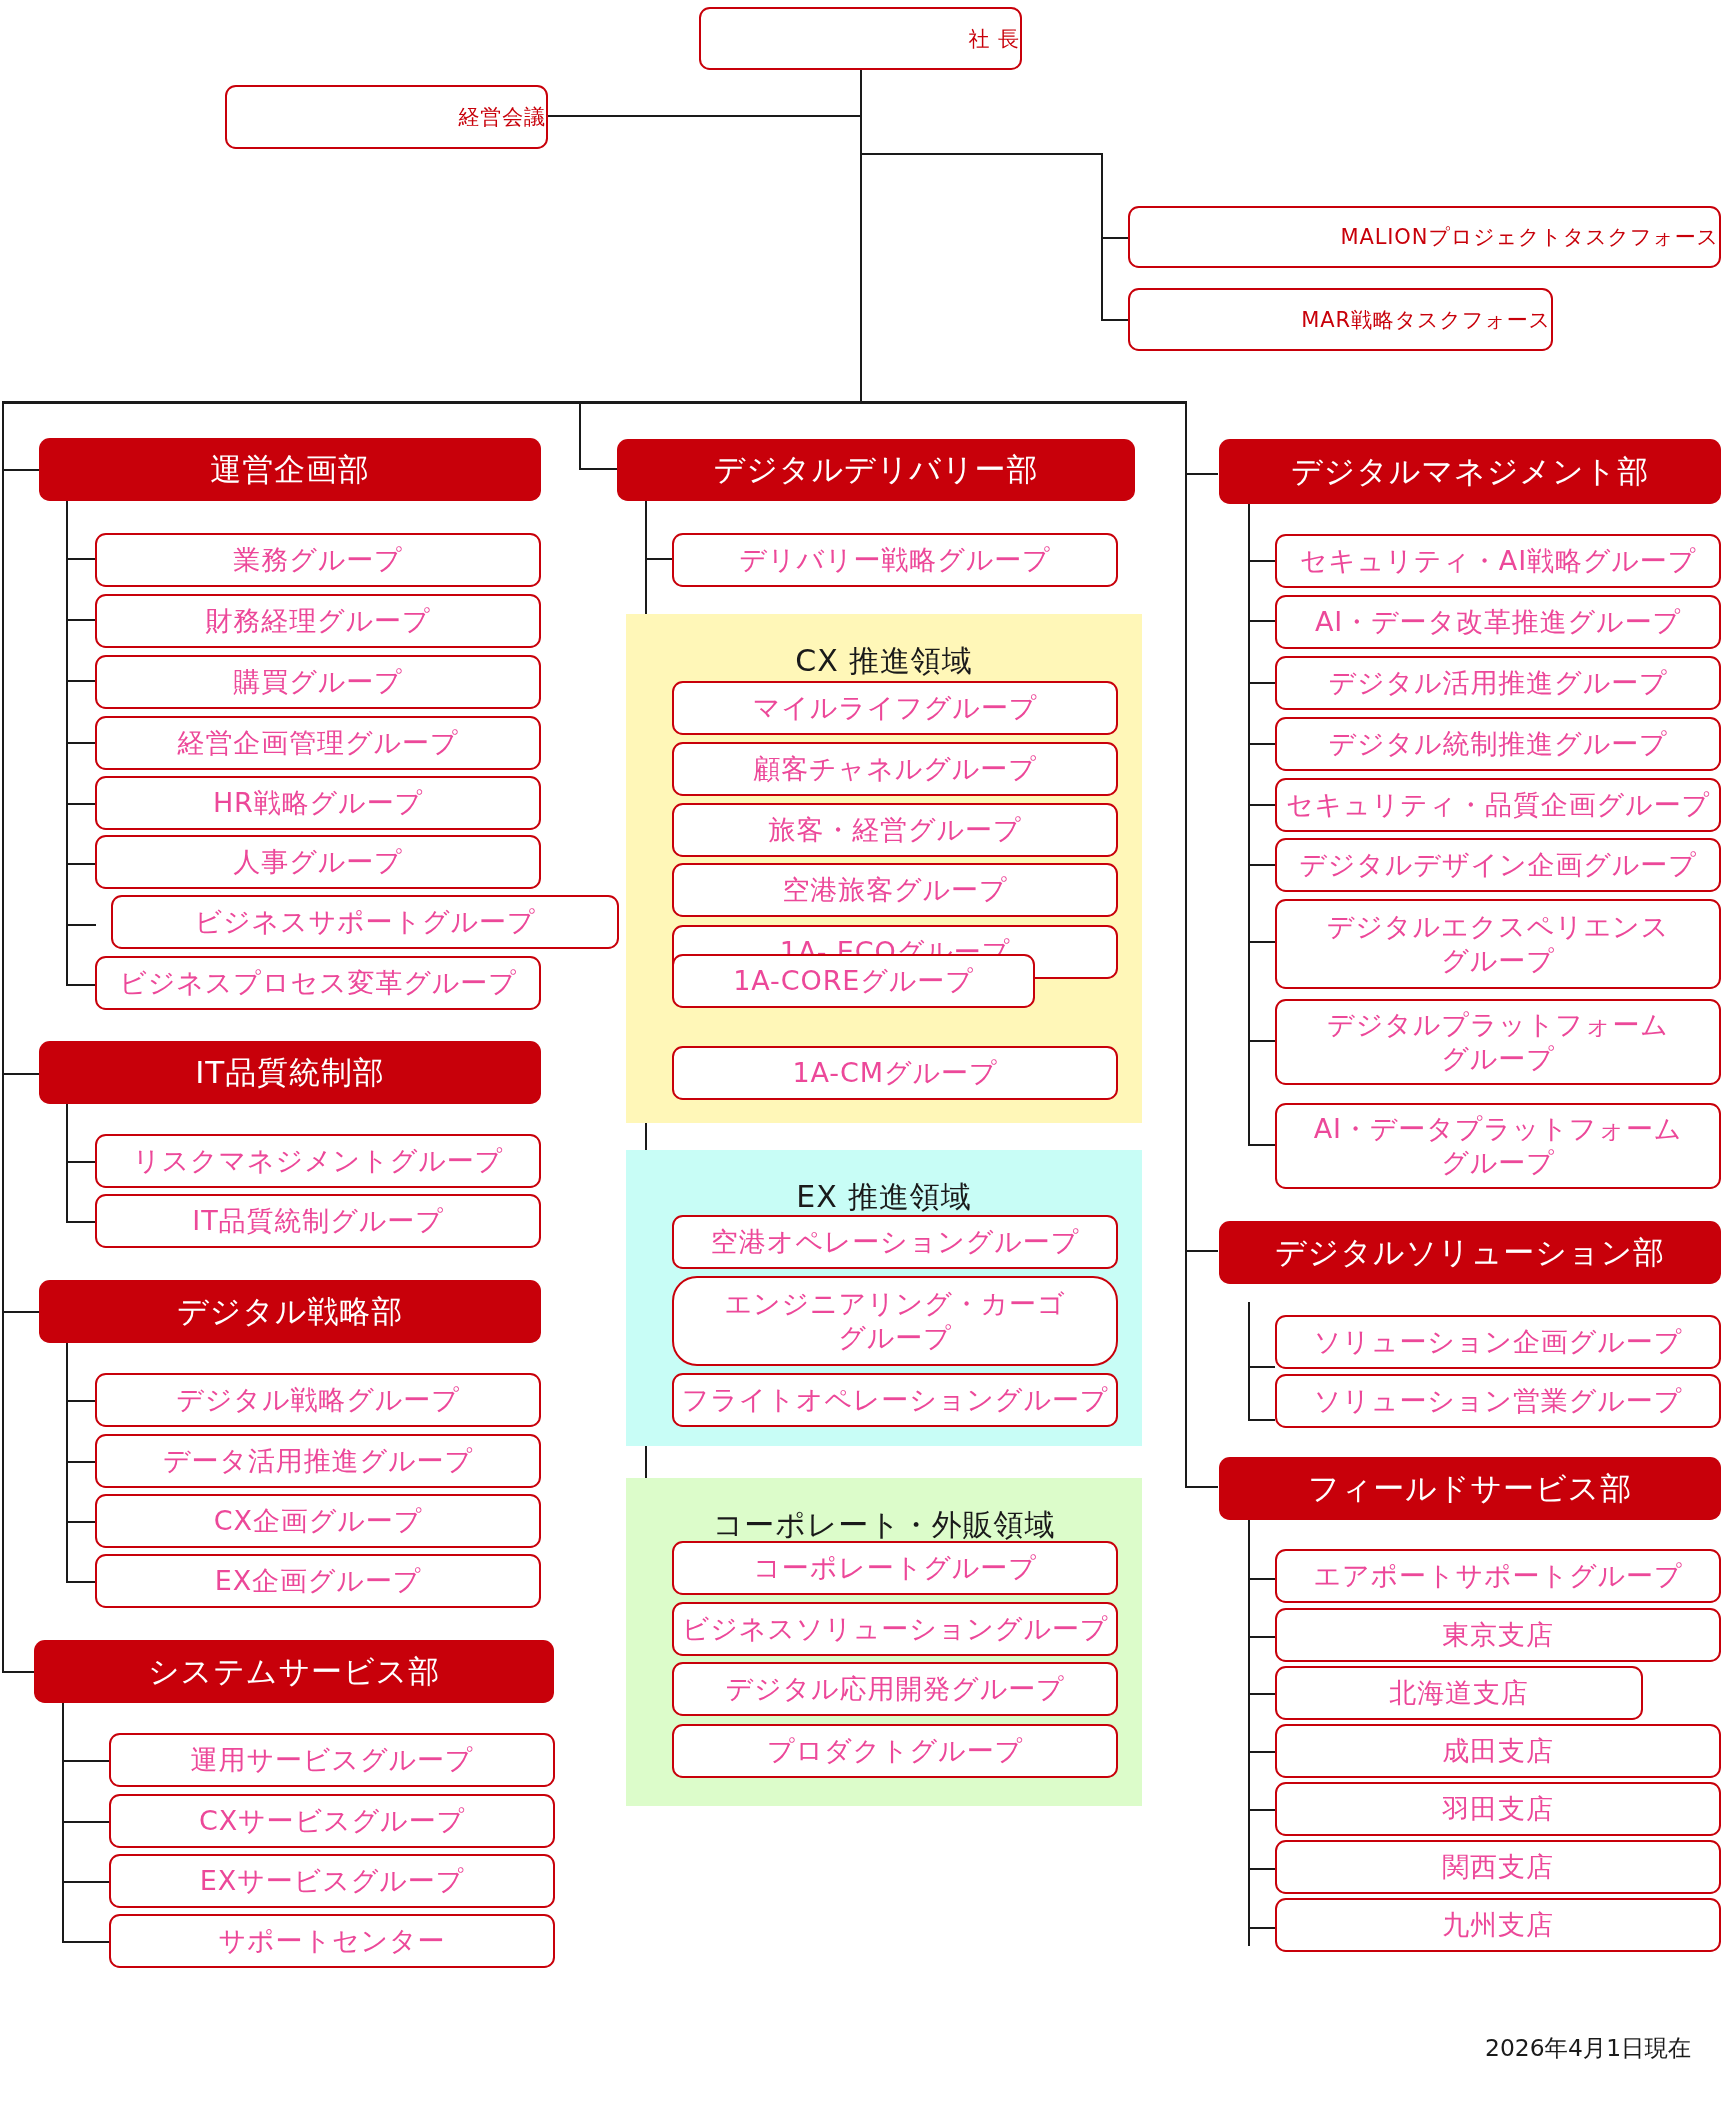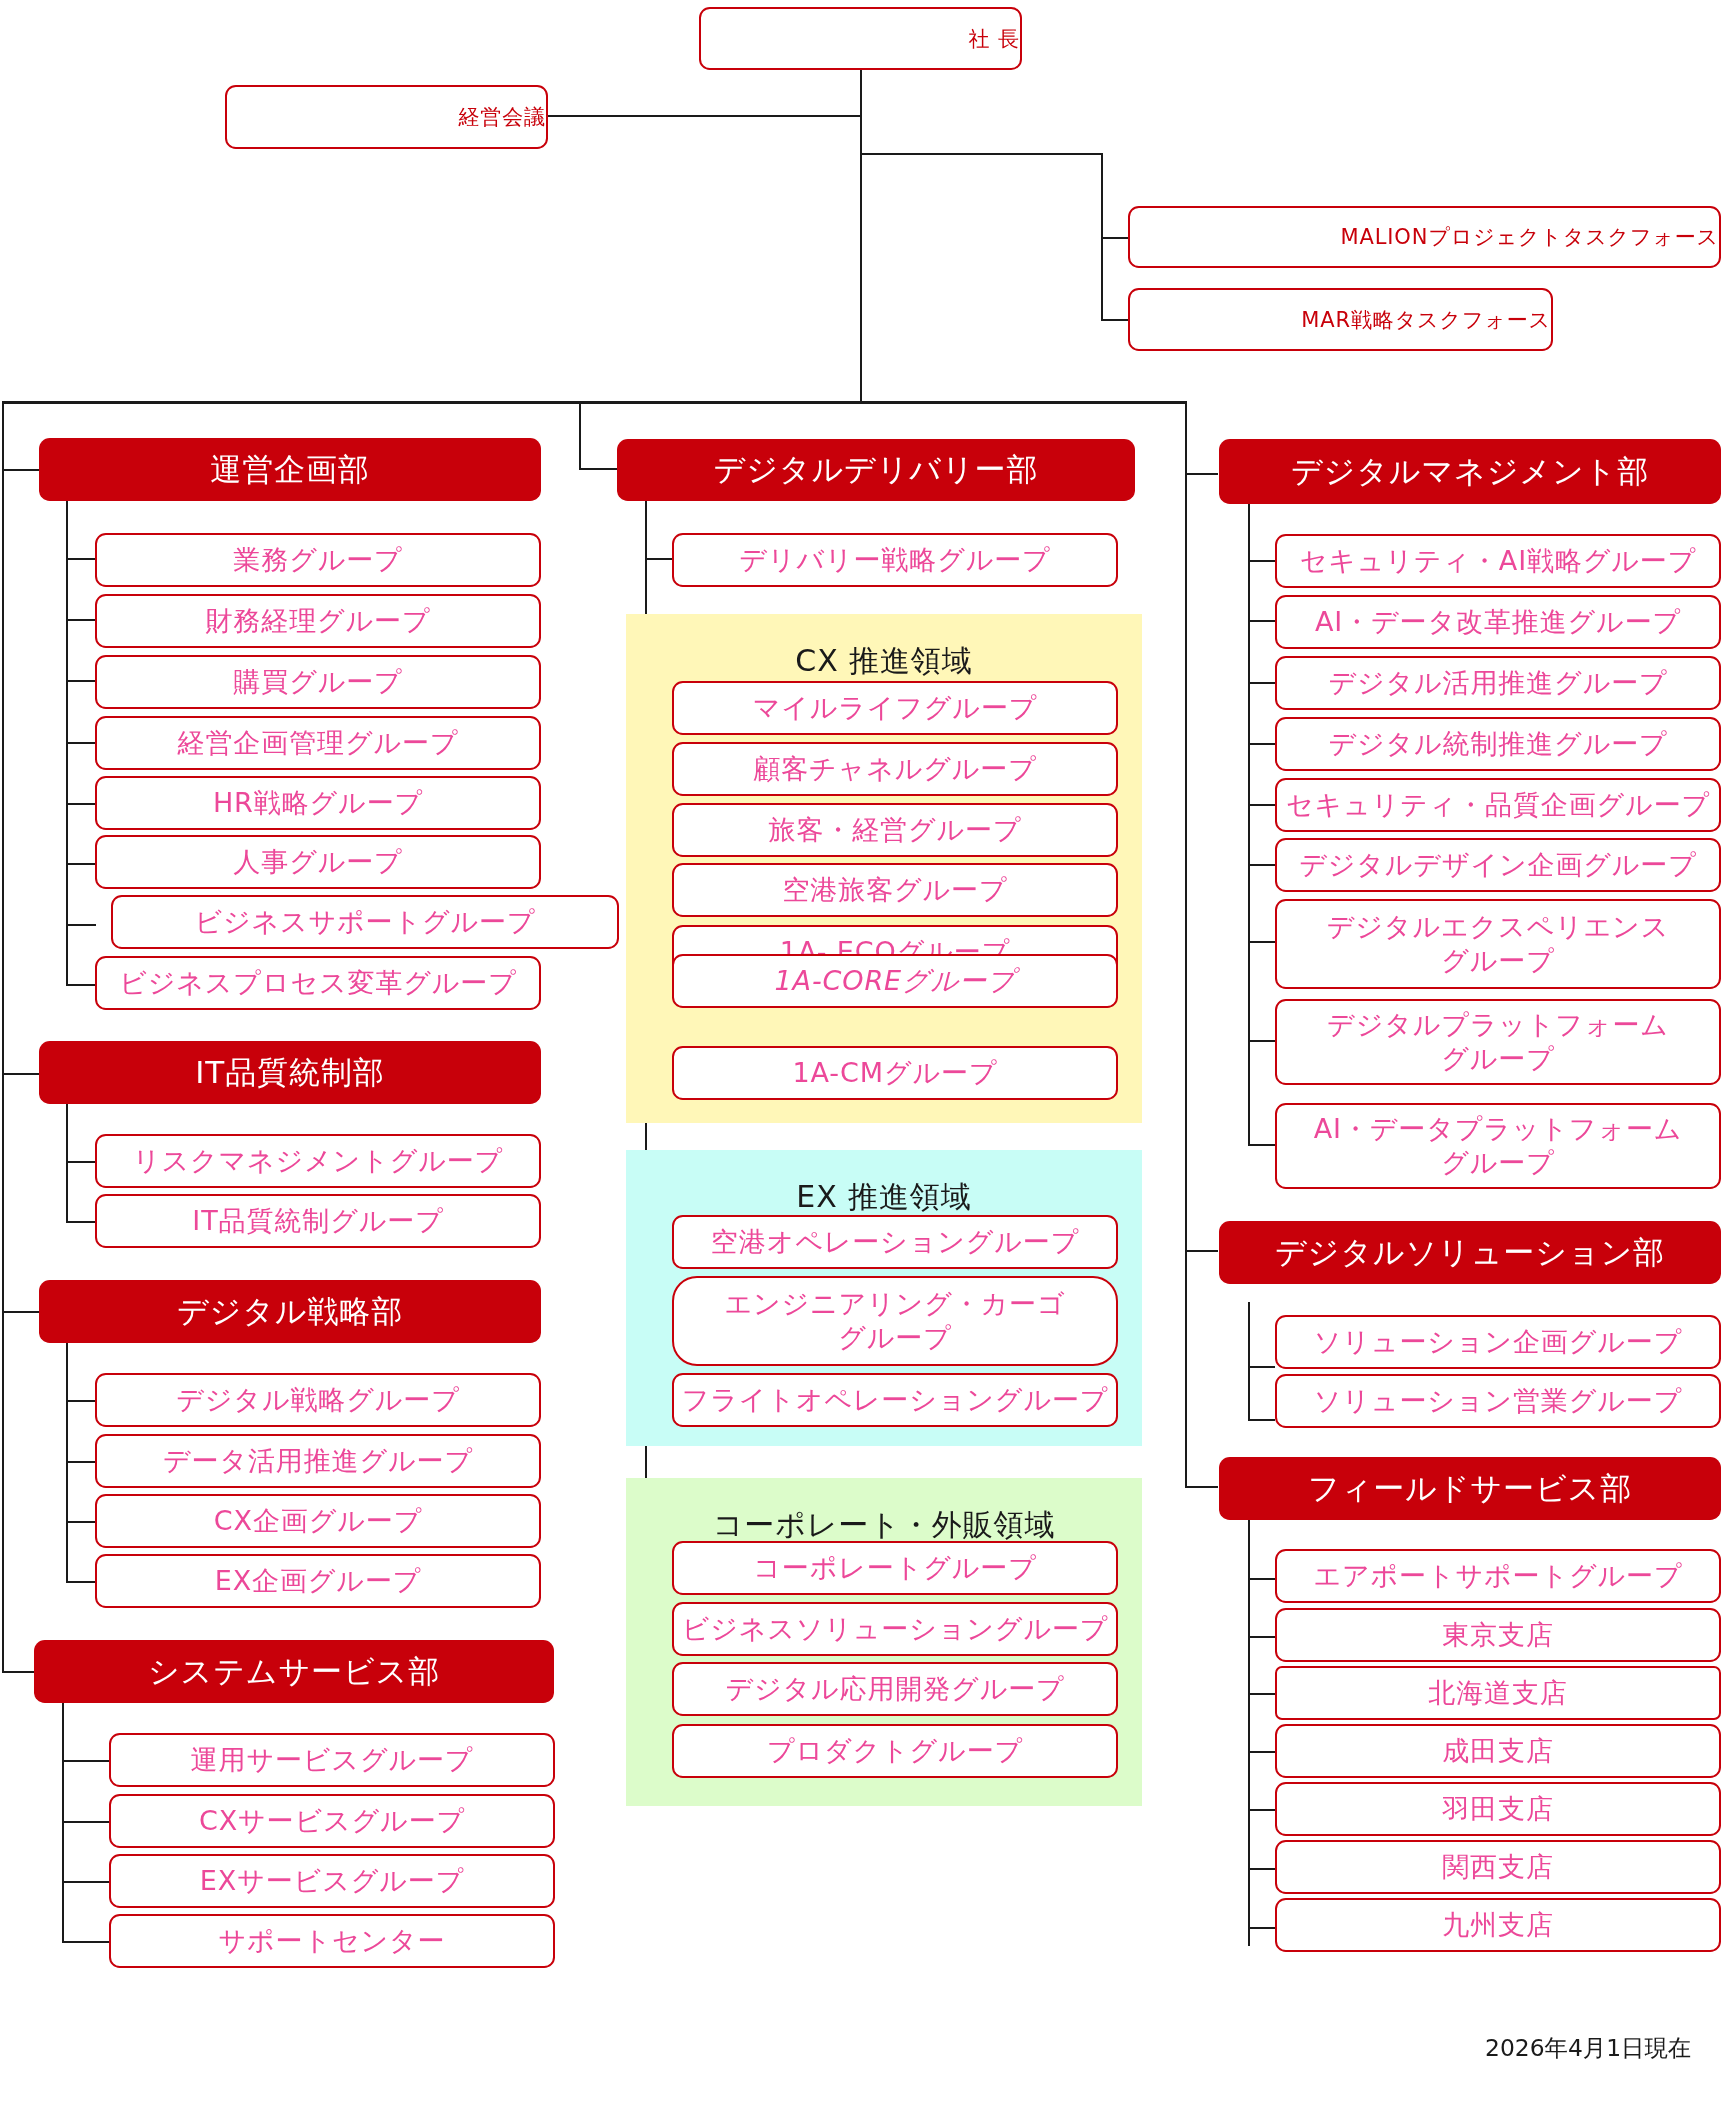--- a/index.html
+++ b/index.html
@@ -158,21 +158,21 @@
       <div class="group" style="left: 109px; top: 1914px; width: 446px; height: 54px;"><span>サポートセンター</span></div>
       <div class="dept" style="left: 617px; top: 439px; width: 518px; height: 62px;">
         <span>デジタルデリバリー部</span>
       </div>
       <div class="group" style="left: 672px; top: 533px; width: 446px; height: 54px;"><span>デリバリー戦略グループ</span></div>
       <div class="group" style="left: 672px; top: 681px; width: 446px; height: 54px;"><span>マイルライフグループ</span></div>
       <div class="group" style="left: 672px; top: 742px; width: 446px; height: 54px;"><span>顧客チャネルグループ</span></div>
       <div class="group" style="left: 672px; top: 803px; width: 446px; height: 54px;"><span>旅客・経営グループ</span></div>
       <div class="group" style="left: 672px; top: 863px; width: 446px; height: 54px;"><span>空港旅客グループ</span></div>
       <div class="group" style="left: 672px; top: 925px; width: 446px; height: 54px;"><span>1A- ECOグループ</span></div>
-      <div class="group" style="left: 672px; top: 954px; width: 446px; height: 54px; font-style: italic;"><span>1A-COREグループ</span></div>
+      <div class="group" style="left: 672px; top: 954px; width: 363px; height: 54px;"><span>1A-COREグループ</span></div>
       <div class="group" style="left: 672px; top: 1046px; width: 446px; height: 54px;"><span>1A-CMグループ</span></div>
       <div class="group" style="left: 672px; top: 1215px; width: 446px; height: 54px;"><span>空港オペレーショングループ</span></div>
       <div class="group" style="left: 672px; top: 1276px; width: 446px; height: 90px; border-radius: 25px;"><span>エンジニアリング・カーゴ
 グループ</span></div>
       <div class="group" style="left: 672px; top: 1373px; width: 446px; height: 54px;"><span>フライトオペレーショングループ</span></div>
       <div class="group" style="left: 672px; top: 1541px; width: 446px; height: 54px;"><span>コーポレートグループ</span></div>
       <div class="group" style="left: 672px; top: 1602px; width: 446px; height: 54px;"><span>ビジネスソリューショングループ</span></div>
       <div class="group" style="left: 672px; top: 1662px; width: 446px; height: 54px;"><span>デジタル応用開発グループ</span></div>
       <div class="group" style="left: 672px; top: 1724px; width: 446px; height: 54px;"><span>プロダクトグループ</span></div>
       <div class="dept" style="left: 1219px; top: 439px; width: 502px; height: 65px;">
@@ -193,21 +193,21 @@
       <div class="dept" style="left: 1219px; top: 1221px; width: 502px; height: 63px;">
         <span>デジタルソリューション部</span>
       </div>
       <div class="group" style="left: 1275px; top: 1315px; width: 446px; height: 54px;"><span>ソリューション企画グループ</span></div>
       <div class="group" style="left: 1275px; top: 1374px; width: 446px; height: 54px;"><span>ソリューション営業グループ</span></div>
       <div class="dept" style="left: 1219px; top: 1457px; width: 502px; height: 63px;">
         <span>フィールドサービス部</span>
       </div>
       <div class="group" style="left: 1275px; top: 1549px; width: 446px; height: 54px;"><span>エアポートサポートグループ</span></div>
       <div class="group" style="left: 1275px; top: 1608px; width: 446px; height: 54px;"><span>東京支店</span></div>
-      <div class="group" style="left: 1275px; top: 1666px; width: 446px; height: 54px; border-radius: 7px;"><span>北海道支店</span></div>
+      <div class="group" style="left: 1275px; top: 1666px; width: 368px; height: 54px;"><span>北海道支店</span></div>
       <div class="group" style="left: 1275px; top: 1724px; width: 446px; height: 54px;"><span>成田支店</span></div>
       <div class="group" style="left: 1275px; top: 1782px; width: 446px; height: 54px;"><span>羽田支店</span></div>
       <div class="group" style="left: 1275px; top: 1840px; width: 446px; height: 54px;"><span>関西支店</span></div>
       <div class="group" style="left: 1275px; top: 1898px; width: 446px; height: 54px;"><span>九州支店</span></div>
     </div>
 
   <div class="date" id="date" style="left: 1485px; top: 2032px;">2026年4月1日現在</div>
 </div>
 
 

